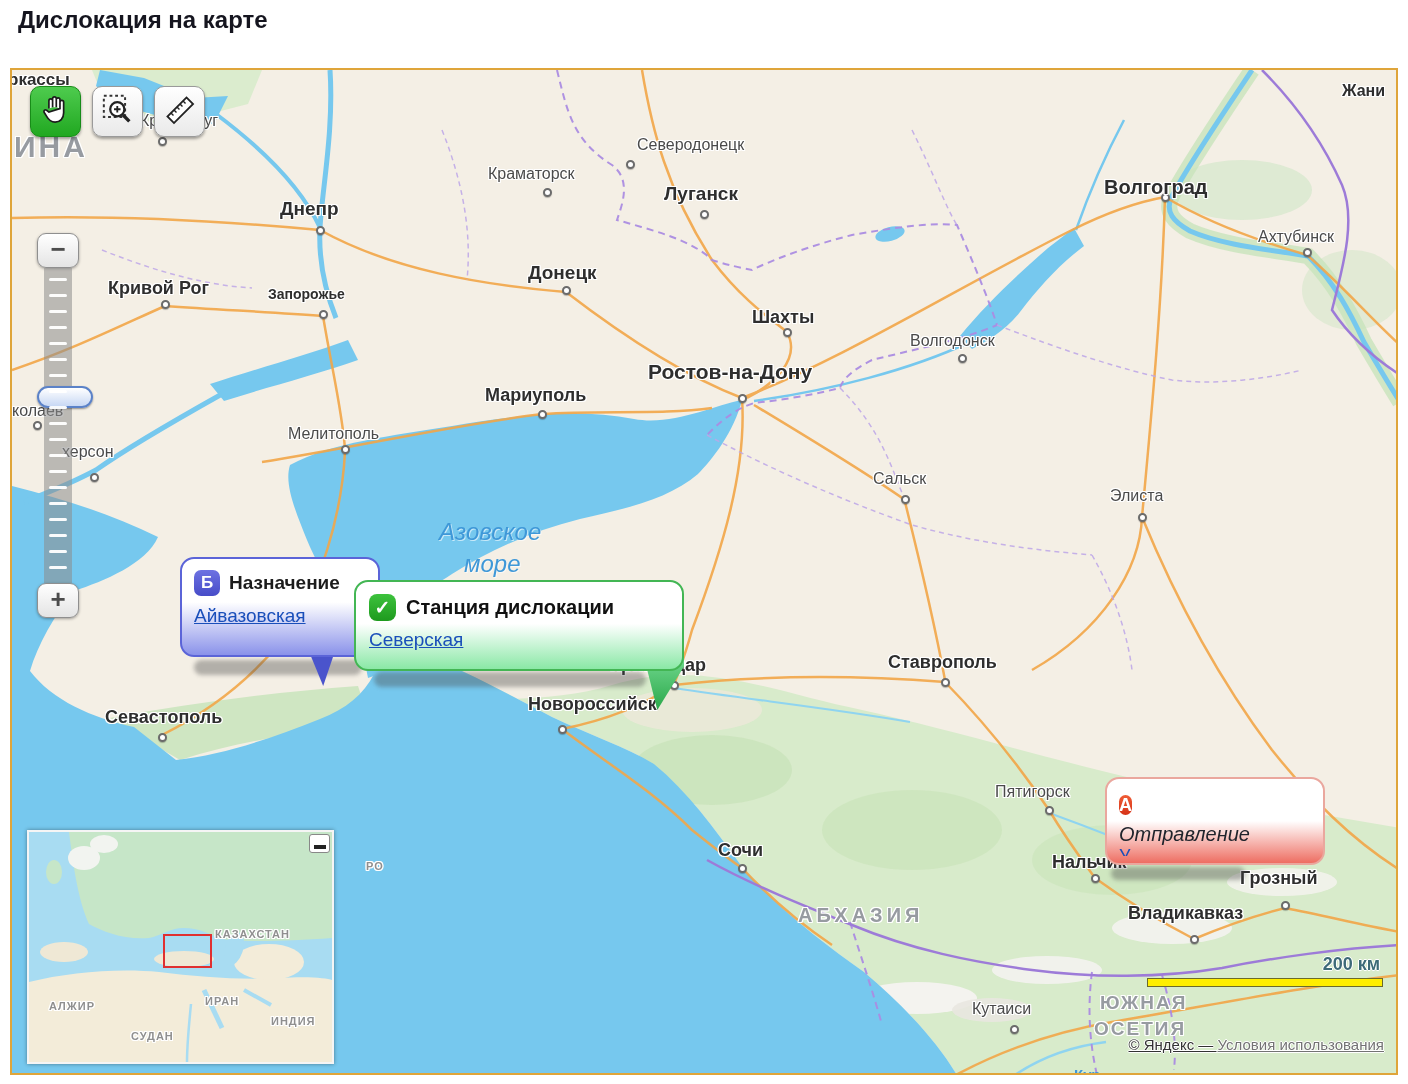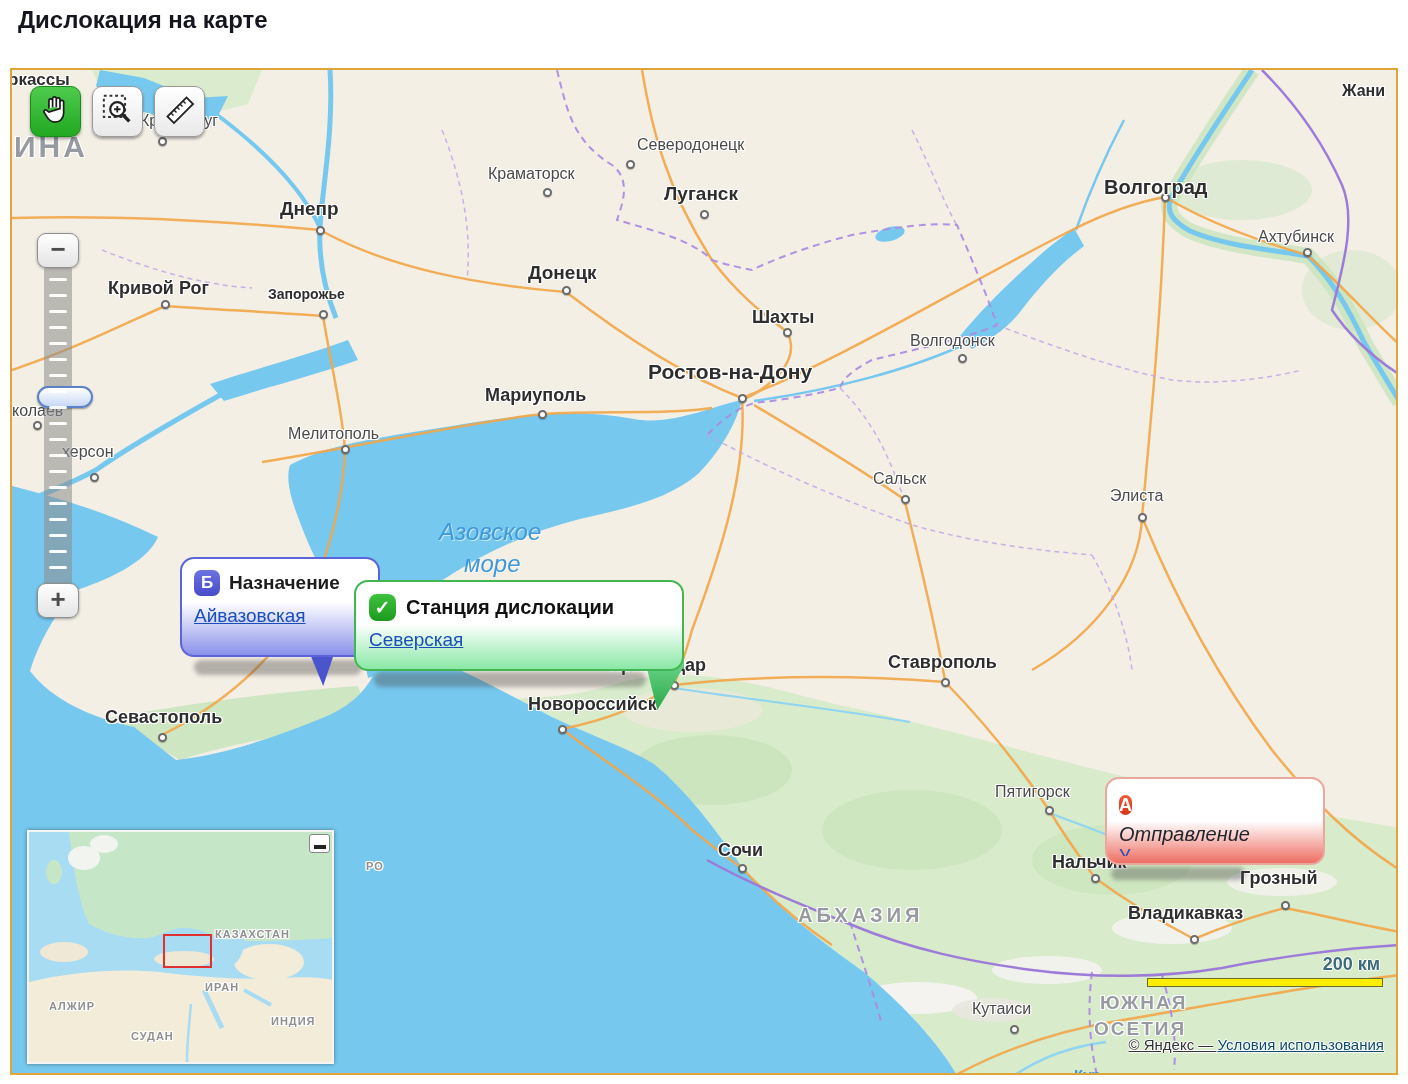--- a/index.html
+++ b/index.html
@@ -81,21 +81,21 @@
 
   
   .scale-label { position:absolute; right:16px; top:884px; font-size:18px; font-weight:bold; color:#3d6a78; z-index:5;
       text-shadow:1px 0 0 #fff,-1px 0 0 #fff,0 1px 0 #fff,0 -1px 0 #fff; }
   .scale-bar { position:absolute; right:13px; top:908px; width:236px; height:9px; background:#ffee00; border:1px solid #6b6b2a; z-index:5; }
   .ya-logo { position:absolute; right:12px; top:918px; font-size:40px; font-weight:bold; z-index:5; cursor:pointer; text-shadow:1px 1px 0 rgba(255,255,255,.5); }
   .ya-logo .ya-first { color:#e01818; } .ya-logo .ya-rest { color:#1c1c1c; }
   .copyright { position:absolute; right:12px; top:966px; font-size:15px; z-index:5; white-space:nowrap;
       text-shadow:1px 0 0 #fff,-1px 0 0 #fff,0 1px 0 #fff,0 -1px 0 #fff; }
   .copyright .c-pre { color:#333; text-decoration:underline; }
-  .copyright .c-link { color:#0c4a6e; text-decoration:underline; cursor:pointer; }
+  .copyright .c-link { color:#737373; text-decoration:underline; cursor:pointer; }
 </style>
 </head>
 <body>
 
 <h1 class="page-title">Дислокация на карте</h1>
 
 <div class="map">
 
   <svg class="base" width="1388" height="1007" viewBox="0 0 1388 1007">
     <rect x="0" y="0" width="1388" height="1007" fill="#f4efe5"></rect>
@@ -352,21 +352,21 @@
       <ellipse cx="155" cy="127" rx="30" ry="8" fill="#efe8d5"></ellipse>
       <ellipse cx="240" cy="130" rx="35" ry="18" fill="#f3ecd9"></ellipse>
       <ellipse cx="205" cy="117" rx="9" ry="17" fill="#a8dcf2" transform="rotate(18 205 117)"></ellipse>
       <path d="M175,158 L193,196" stroke="#a8dcf2" stroke-width="5" fill="none"></path>
       <path d="M162,172 C160,192 158,212 158,230" stroke="#a8dcf2" stroke-width="2.5" fill="none"></path>
       <path d="M215,158 L242,173" stroke="#a8dcf2" stroke-width="4" fill="none"></path>
     </svg>
     <div id="mm-labels">
         <div class="mm-label" style="left: 289px; top: 28px; margin-left: 48px;">РО</div>
         <div class="mm-label" style="left: 186px; top: 96px;">КАЗАХСТАН</div>
-        <div class="mm-label" style="left: 176px; top: 149px;">ИРАН</div>
+        <div class="mm-label" style="left: 176px; top: 163px;">ИРАН</div>
         <div class="mm-label" style="left: 20px; top: 168px;">АЛЖИР</div>
         <div class="mm-label" style="left: 102px; top: 198px;">СУДАН</div>
         <div class="mm-label" style="left: 242px; top: 183px;">ИНДИЯ</div>
       </div>
     <div class="mm-viewport"></div>
     <div class="mm-btn">
       <span class="mm-btn-bar"></span>
     </div>
   </div>
 

